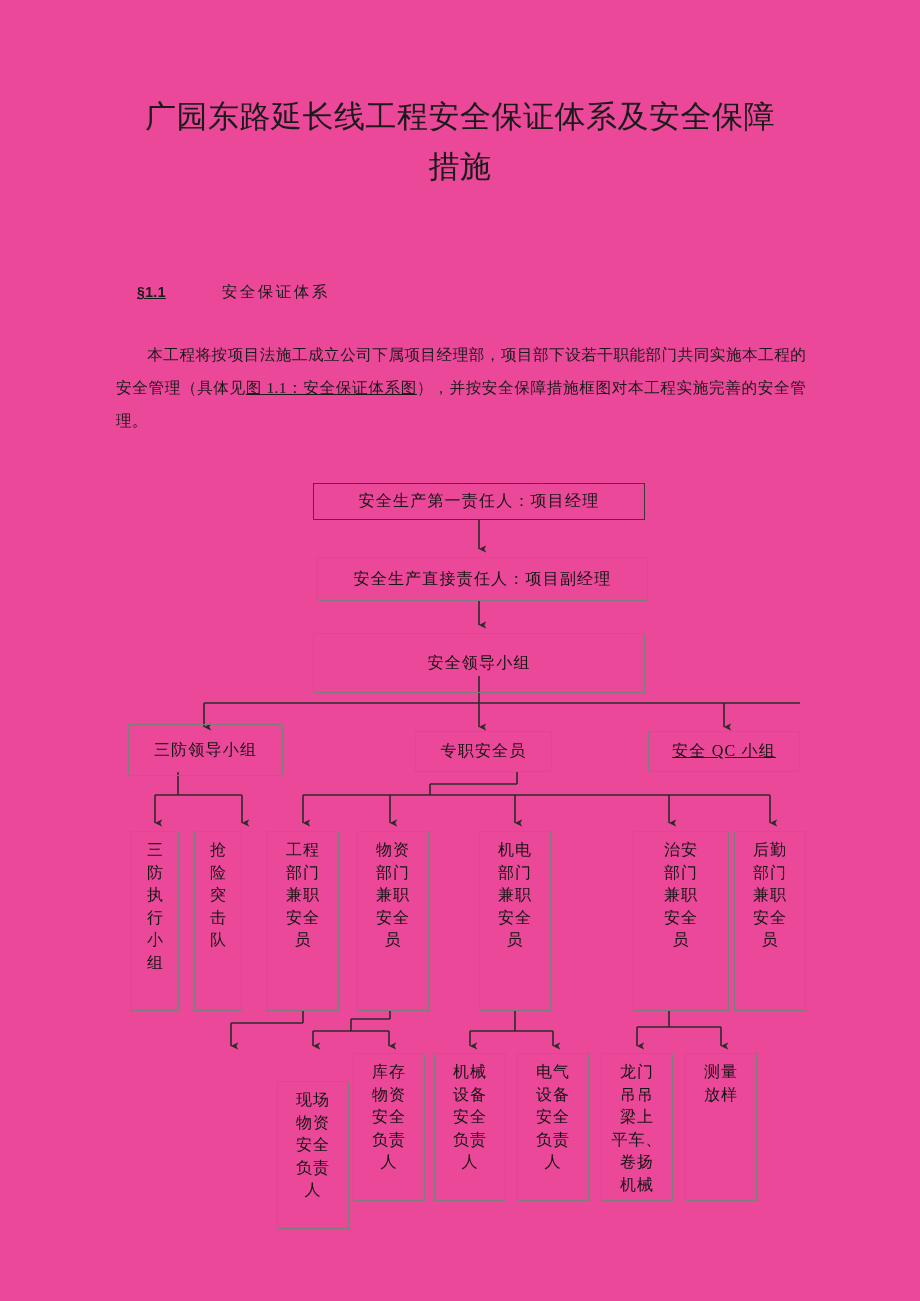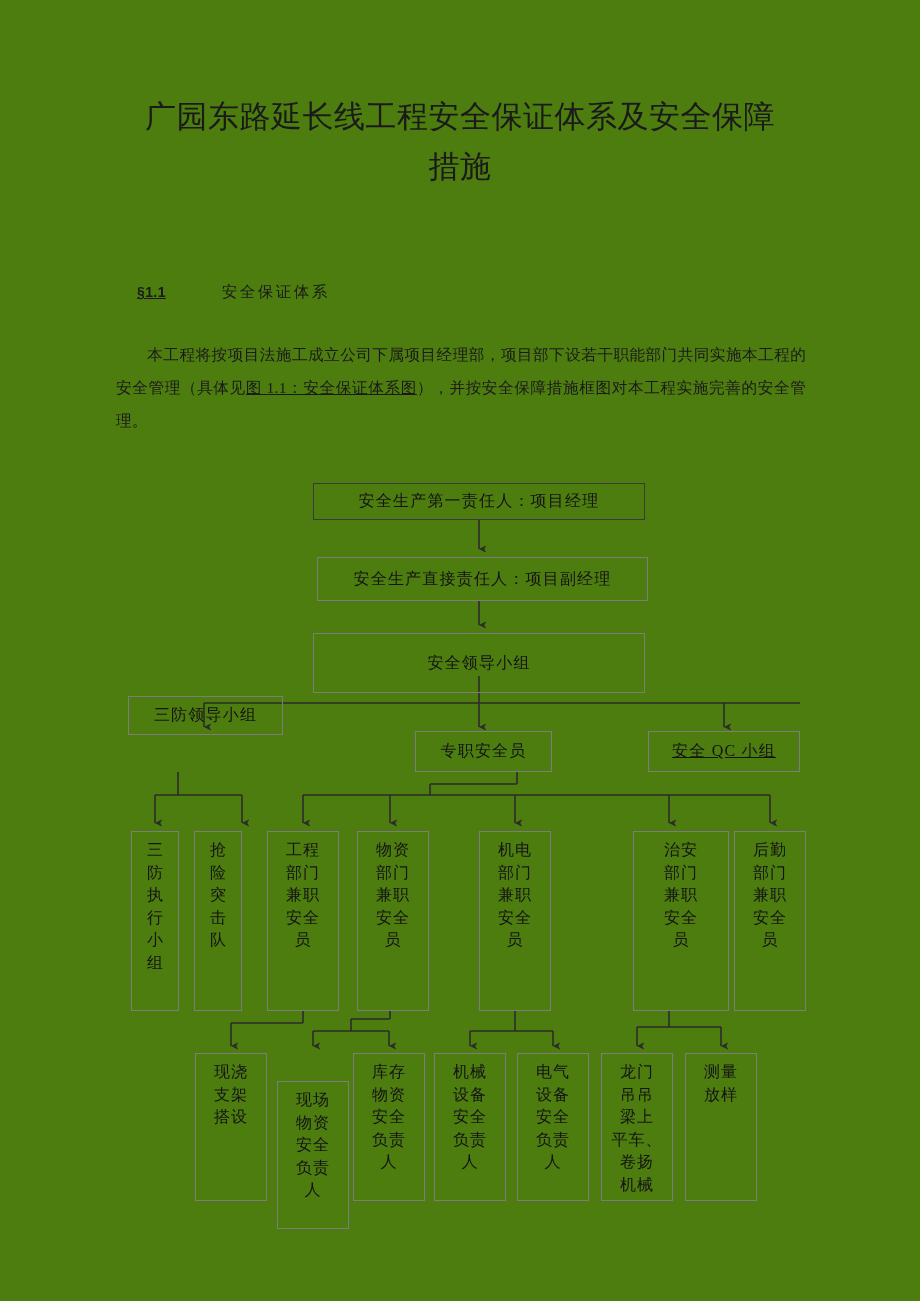--- a/index.html
+++ b/index.html
@@ -8,21 +8,21 @@
     background: #ffffff;
   }
   body {
     font-family: "Liberation Serif", "DejaVu Serif", serif;
     color: #1a1a1a;
   }
   #page {
     position: relative;
     width: 920px;
     height: 1301px;
-    background: #4d7c0f;
+    background: #ec4899;
     overflow: hidden;
   }
 
   
   .doc-title {
     position: absolute;
     left: 140px;
     top: 92px;
     width: 640px;
     text-align: center;
@@ -175,21 +175,21 @@
   </div>
 
   <div class="node h" style="left:317px; top:557px; width:331px; height:44px;">
     <span>安全生产直接责任人：项目副经理</span>
   </div>
 
   <div class="node h" style="left:313px; top:633px; width:332px; height:60px;">
     <span>安全领导小组</span>
   </div>
 
-  <div class="node h" style="left:128px; top:696px; width:155px; height:39px;">
+  <div class="node h" style="left:128px; top:724px; width:155px; height:52px;">
     <span>三防领导小组</span>
   </div>
   <div class="node h" style="left:415px; top:731px; width:137px; height:41px;">
     <span>专职安全员</span>
   </div>
   <div class="node h" style="left:648px; top:731px; width:152px; height:41px;text-decoration:underline;">
     <span>安全 QC 小组</span>
   </div>
 
   <div class="node" style="left:131px; top:831px; width:48px; height:180px;">
@@ -250,27 +250,20 @@
   <div class="node" style="left:734px; top:831px; width:72px; height:180px;">
     <span class="vtxt two">
         <span>后勤</span>
         <span>部门</span>
         <span>兼职</span>
         <span>安全</span>
         <span>员</span>
       </span>
   </div>
 
-  <div class="node clip-box" style="left:195px; top:1053px; width:72px; height:148px;">
-    <span class="vtxt two">
-        <span>现浇</span>
-        <span>支架</span>
-        <span>搭设</span>
-      </span>
-  </div>
   <div class="node clip-box" style="left:277px; top:1053px; width:72px; height:148px;margin-top:28px;">
     <span class="vtxt two">
         <span>现场</span>
         <span>物资</span>
         <span>安全</span>
         <span>负责</span>
         <span>人</span>
       </span>
   </div>
   <div class="node clip-box" style="left:353px; top:1053px; width:72px; height:148px;">

